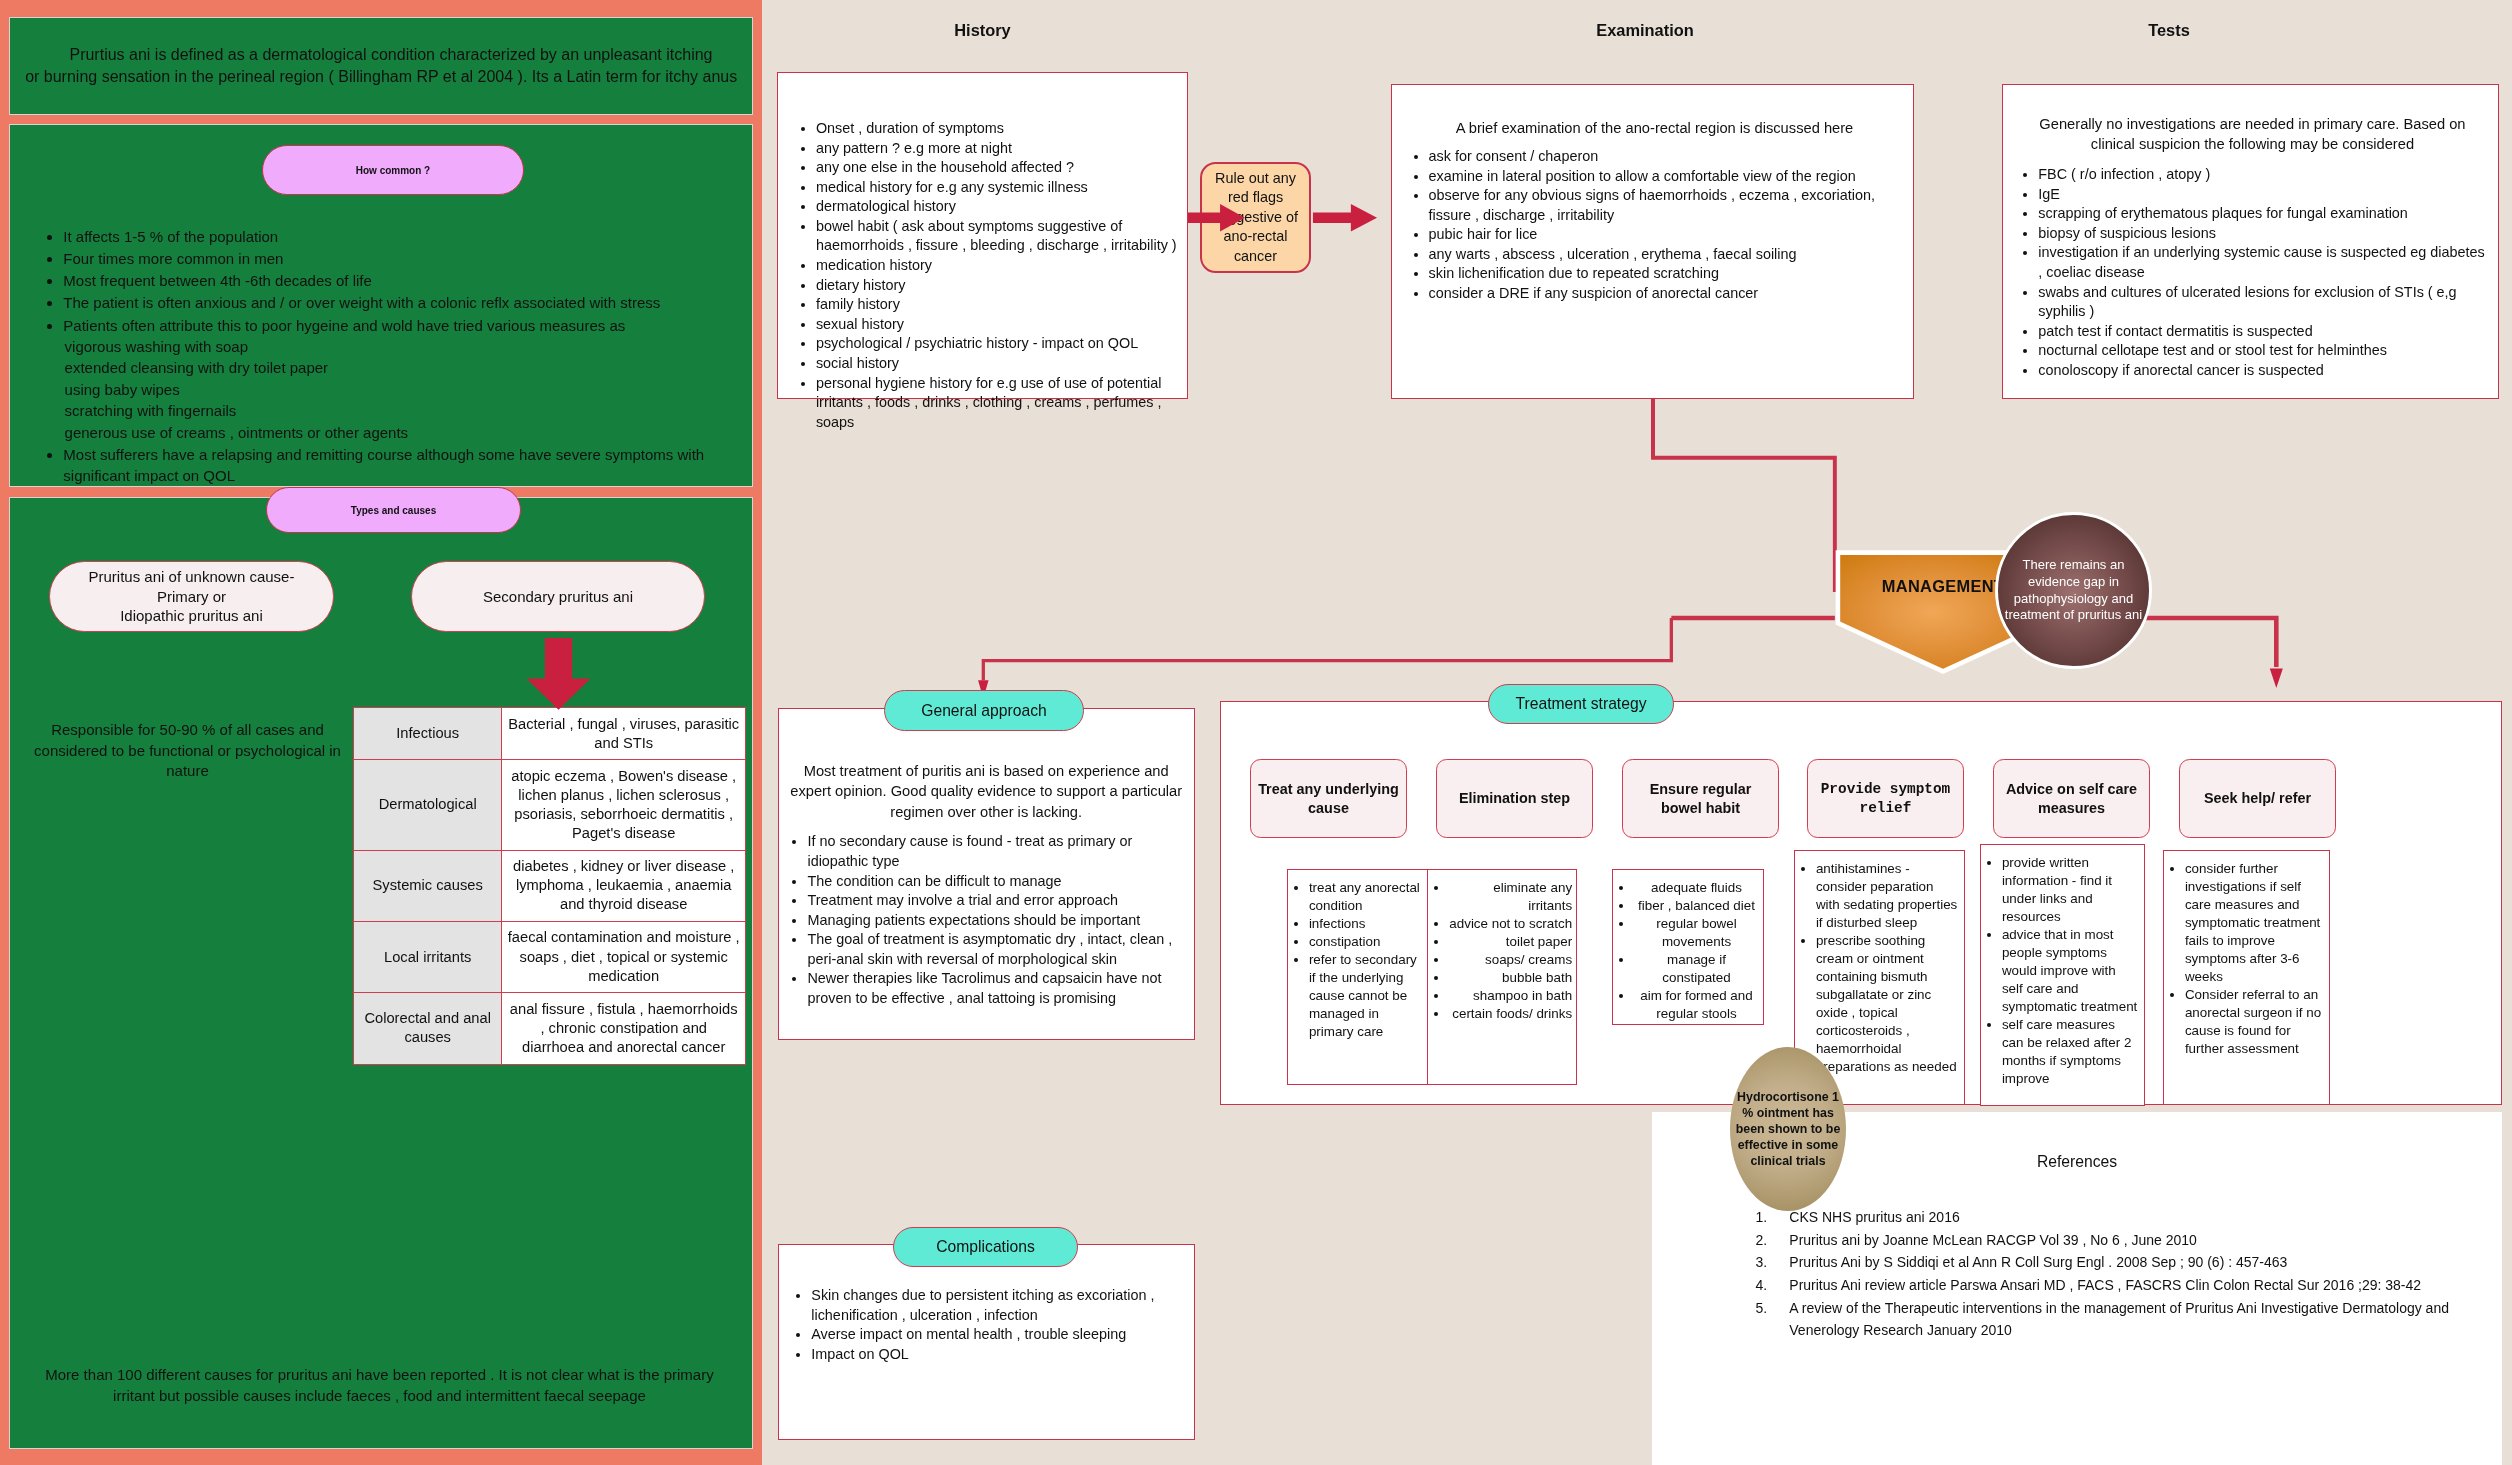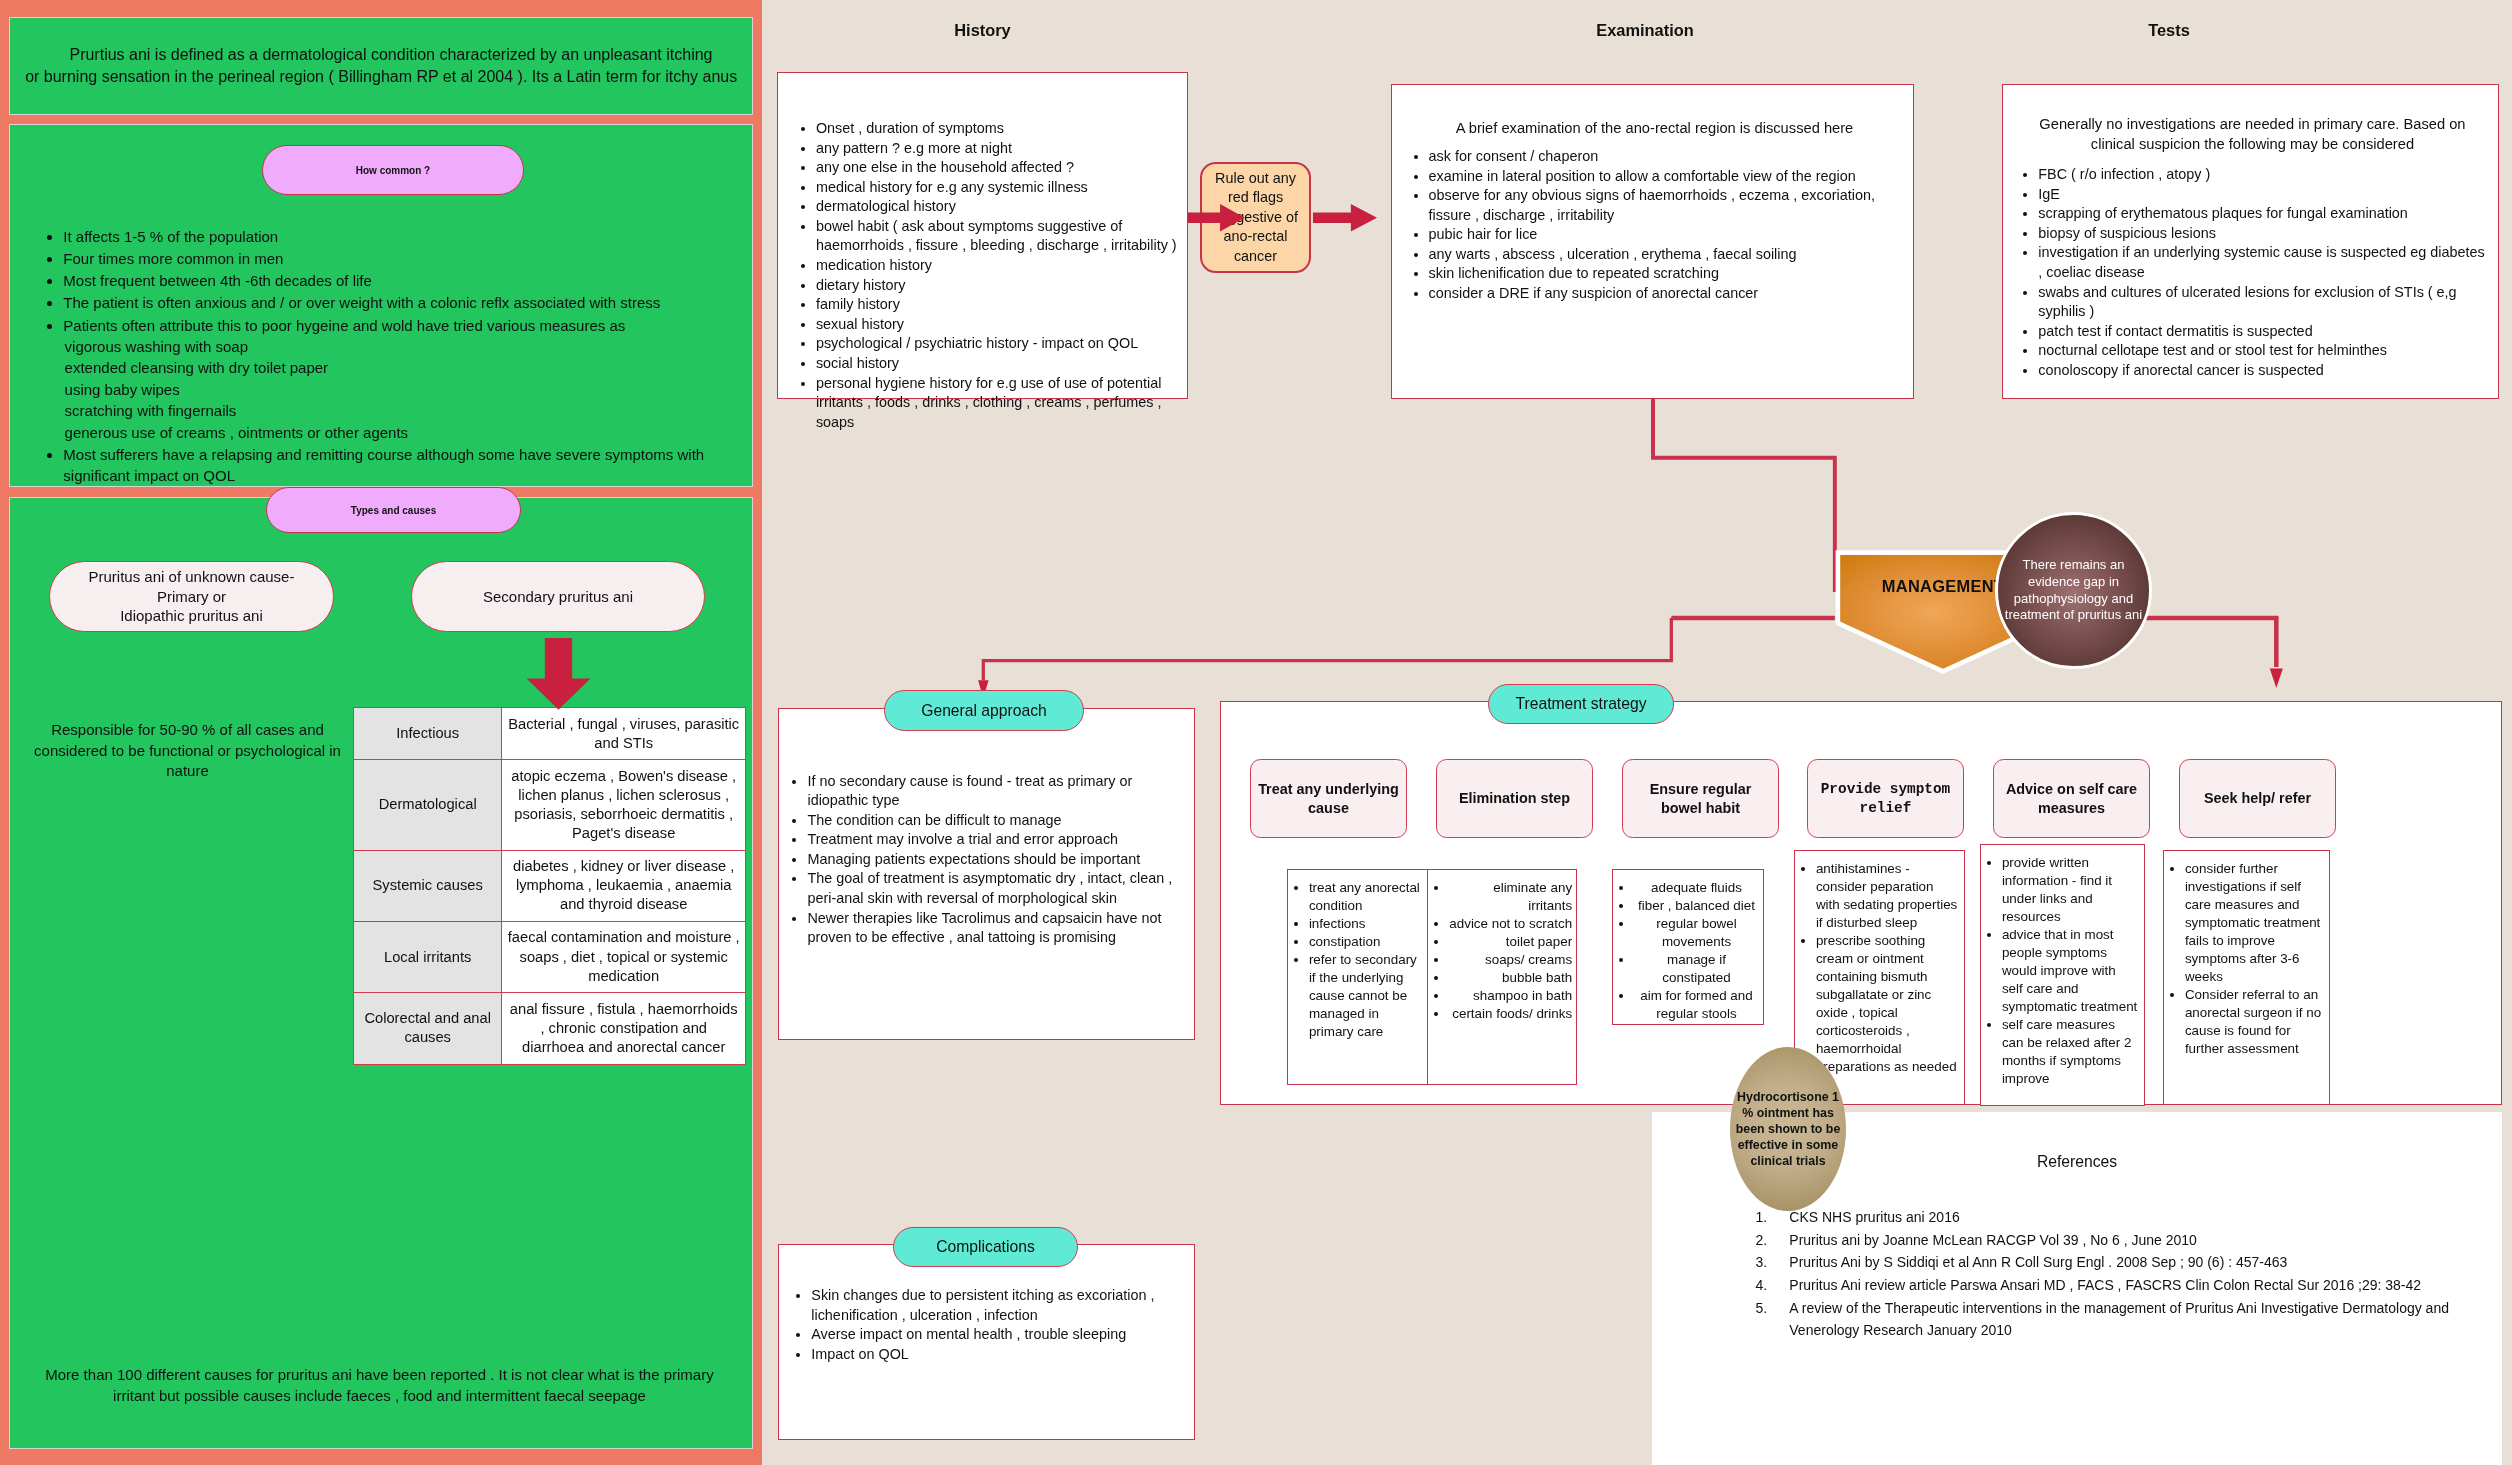--- a/index.html
+++ b/index.html
@@ -14,21 +14,21 @@
   .root{position:absolute;inset:0;}
 
   
   .left-panel{
     position:absolute;left:0;top:0;width:762px;height:1465px;
     background:#ee7a63;
     box-sizing:border-box;
     padding:6.5px;
   }
   .lp-card{
-    background:#22c55e;
+    background:#15803d;
     border:0.7px solid #d5d5d5;
     box-sizing:border-box;
     position:relative;
   }
   .lp-card-1{position:absolute;left:9.2px;top:17px;width:744px;height:98px;}
   .lp-card-2{position:absolute;left:9.2px;top:124px;width:744px;height:363px;}
   .lp-card-3{position:absolute;left:9.2px;top:497px;width:744px;height:952px;}
 
   .intro-text{
     position:absolute;left:6.5px;right:6.5px;top:26px;
@@ -386,20 +386,21 @@
         <polygon points="4,4 326,4 326,112 165,186 4,112" fill="url(#mg)" stroke="#ffffff" stroke-width="7"></polygon>
       </svg>
       <div class="mgmt-label">MANAGEMENT</div>
     </div>
 
     <div class="evidence-circle">There remains an evidence gap in pathophysiology and treatment of pruritus ani</div>
 
     <div class="gpill gpill-general">General approach</div>
     <div class="wbox ga-box">
       <div class="ga-inner">
+        <div class="centered-para">Most treatment of puritis ani is based on experience and expert opinion. Good quality evidence to support a particular regimen over other is lacking.</div>
         <div style="height:10.5px"></div>
         <ul class="bullets">
           <li>If no secondary cause is found - treat as primary or idiopathic type</li>
           <li>The condition can be difficult to manage</li>
           <li>Treatment may involve a trial and error approach</li>
           <li>Managing patients expectations should be important</li>
           <li>The goal of treatment is asymptomatic dry , intact, clean , peri-anal skin with reversal of morphological skin</li>
           <li>Newer therapies like Tacrolimus and capsaicin have not proven to be effective , anal tattoing is promising</li>
         </ul>
       </div>

